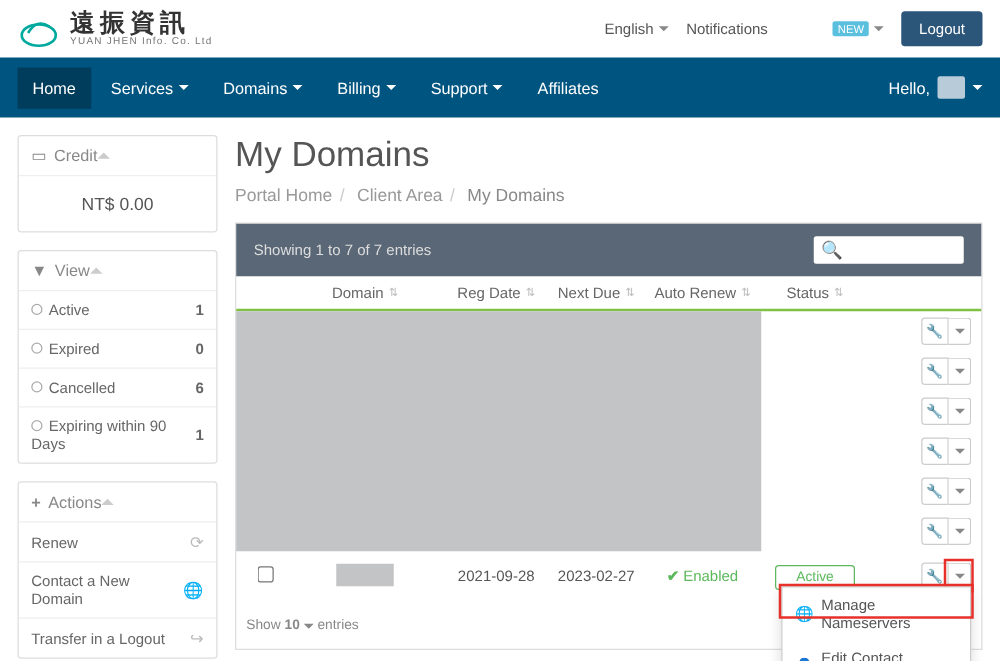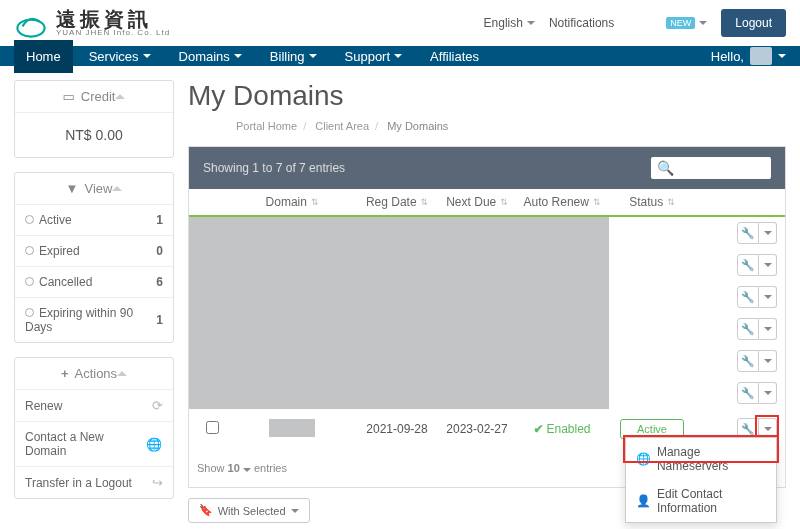--- a/index.html
+++ b/index.html
@@ -8,43 +8,43 @@
 .logo { display: flex; align-items: center; gap: 8px; }
 .logo-icon { width: 34px; height: 34px; }
 .logo-text { display: flex; flex-direction: column; line-height: 1; }
 .logo-text .zh { font-size: 20px; font-weight: 600; color: #333; letter-spacing: 4px; }
 .logo-text .en { font-size: 8px; color: #777; letter-spacing: 1px; }
 .topbar-right { display: flex; align-items: center; gap: 14px; font-size: 12px; }
 .topbar-right .link { color: #555; cursor: pointer; display: flex; align-items: center; gap: 4px; }
 .caret { width: 0; height: 0; border-left: 4px solid transparent; border-right: 4px solid transparent; border-top: 4px solid #888; display: inline-block; }
 .badge-new { background: #5bc0de; color: #fff; padding: 1px 4px; font-size: 9px; border-radius: 2px; margin-left: 48px; }
 .btn-logout { background: #2b567a; color: #fff; border: none; padding: 7px 14px; border-radius: 3px; cursor: pointer; font-size: 12px; }
-.navbar { background: #005480; color: #fff; display: flex; justify-content: space-between; align-items: center; padding: 0 14px; height: 20px; }
+.navbar { background: #005480; color: #fff; display: flex; justify-content: space-between; align-items: center; padding: 0 14px; height: 48px; }
 .nav-left { display: flex; gap: 4px; }
 .nav-item { padding: 9px 12px; cursor: pointer; font-size: 13px; display: flex; align-items: center; gap: 4px; }
 .nav-item.active { background: #003d5c; }
 .nav-item .caret { border-top-color: #fff; }
 .nav-right { display: flex; align-items: center; gap: 6px; font-size: 13px; }
 .avatar-box { width: 22px; height: 18px; background: #b8cbd9; border-radius: 2px; }
 .nav-right .caret { border-top-color: #fff; }
 .container { display: flex; padding: 14px; gap: 14px; align-items: flex-start; }
 .sidebar { width: 160px; display: flex; flex-direction: column; gap: 14px; }
 .panel { border: 1px solid #ddd; border-radius: 3px; background: #fff; }
-.panel-head { padding: 8px 10px; display: flex; justify-content: center; align-items: center; color: #888; font-size: 13px; border-bottom: 1px solid #eee; }
+.panel-head { padding: 8px 10px; display: flex; justify-content: flex-start; align-items: center; color: #888; font-size: 13px; border-bottom: 1px solid #eee; }
 .panel-head .ico { margin-right: 6px; }
 .chevup { width: 0; height: 0; border-left: 5px solid transparent; border-right: 5px solid transparent; border-bottom: 5px solid #ccc; }
 .panel-body { padding: 14px 10px; text-align: center; font-size: 14px; }
 .list-item { padding: 8px 10px; display: flex; justify-content: space-between; align-items: center; border-top: 1px solid #eee; cursor: pointer; font-size: 12px; color: #666; }
 .list-item:first-of-type { border-top: none; }
 .circ { width: 9px; height: 9px; border: 1px solid #aaa; border-radius: 50%; margin-right: 5px; display: inline-block; }
 .plus { font-weight: bold; margin-right: 6px; }
 .count { font-weight: 600; }
 .main { flex: 1; min-width: 0; }
 h1 { font-size: 28px; font-weight: 400; color: #555; margin-bottom: 8px; }
-.breadcrumb { font-size: 11px; color: #999; margin-bottom: 14px; margin-left: 48px; }
+.breadcrumb { font-size: 14px; color: #999; margin-bottom: 14px; }
 .breadcrumb .sep { margin: 0 6px; color: #ccc; }
 .breadcrumb .current { color: #888; }
 .table-wrap { border: 1px solid #ddd; }
 .table-top { background: #596776; color: #ddd; padding: 10px 14px; display: flex; justify-content: space-between; align-items: center; font-size: 12px; }
 .search-box { background: #fff; width: 120px; height: 22px; border-radius: 2px; display: flex; align-items: center; padding: 0 6px; }
 .search-ico { color: #ccc; font-size: 14px; }
 .thead { display: flex; align-items: flex-start; padding: 6px 8px; border-bottom: 2px solid #7fc243; font-size: 12px; color: #666; }
 .th { display: flex; align-items: center; gap: 4px; justify-content: center; }
 .th-chk { width: 30px; }
 .th-domain { flex: 0 0 130px; }

